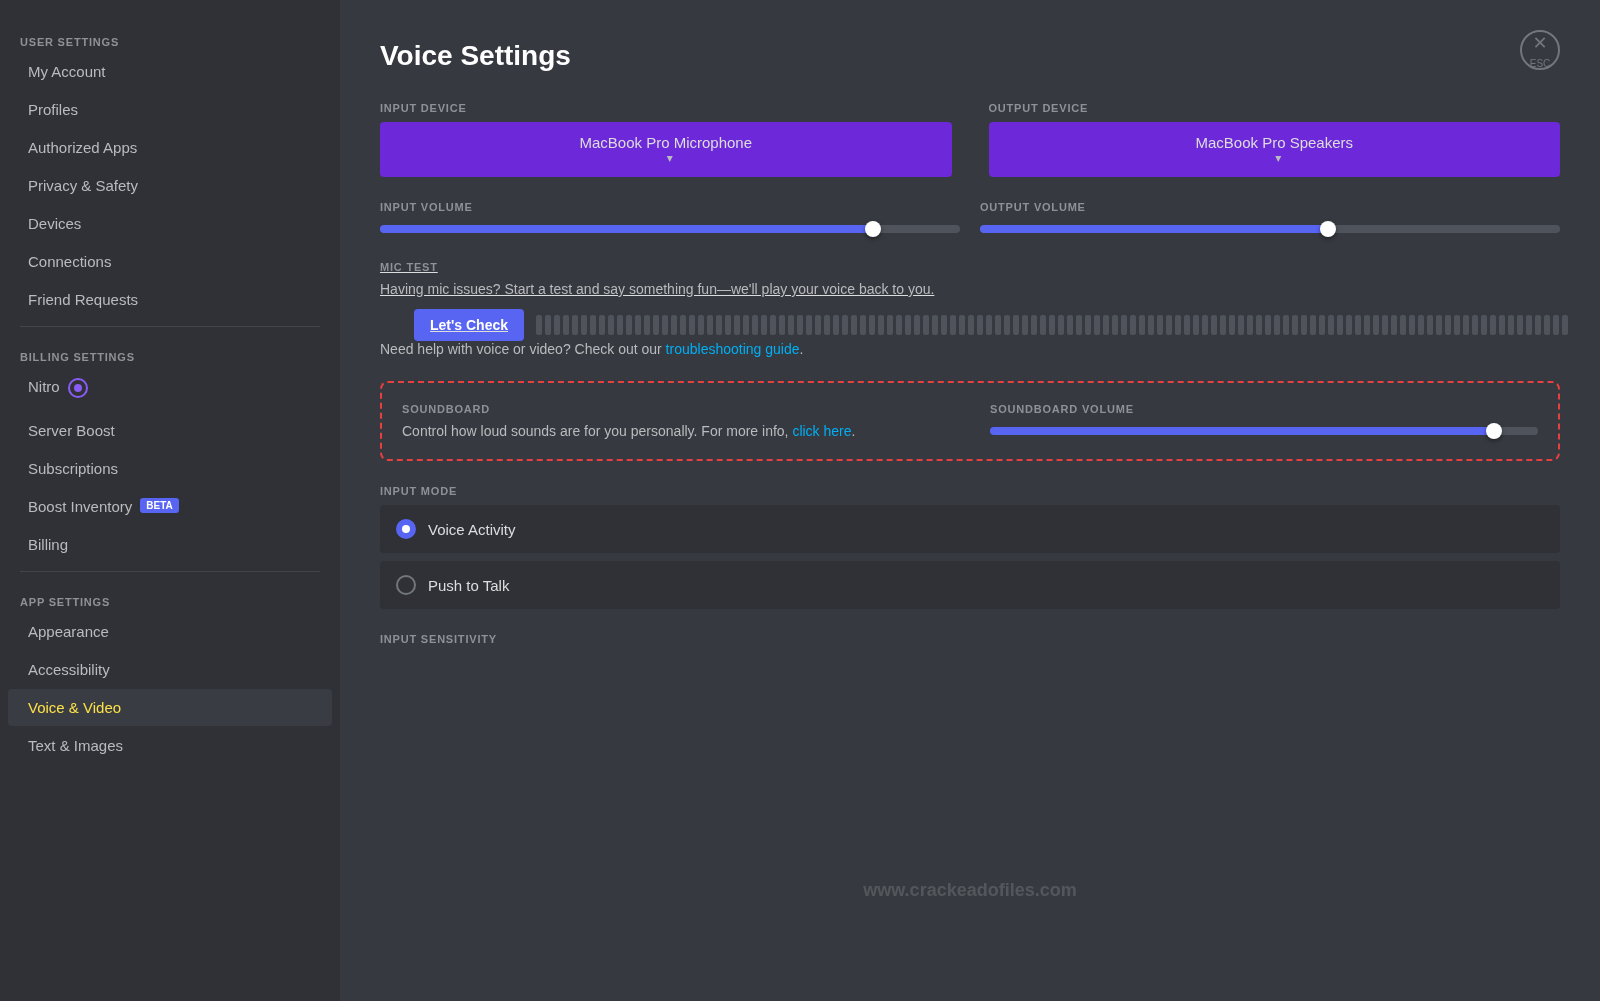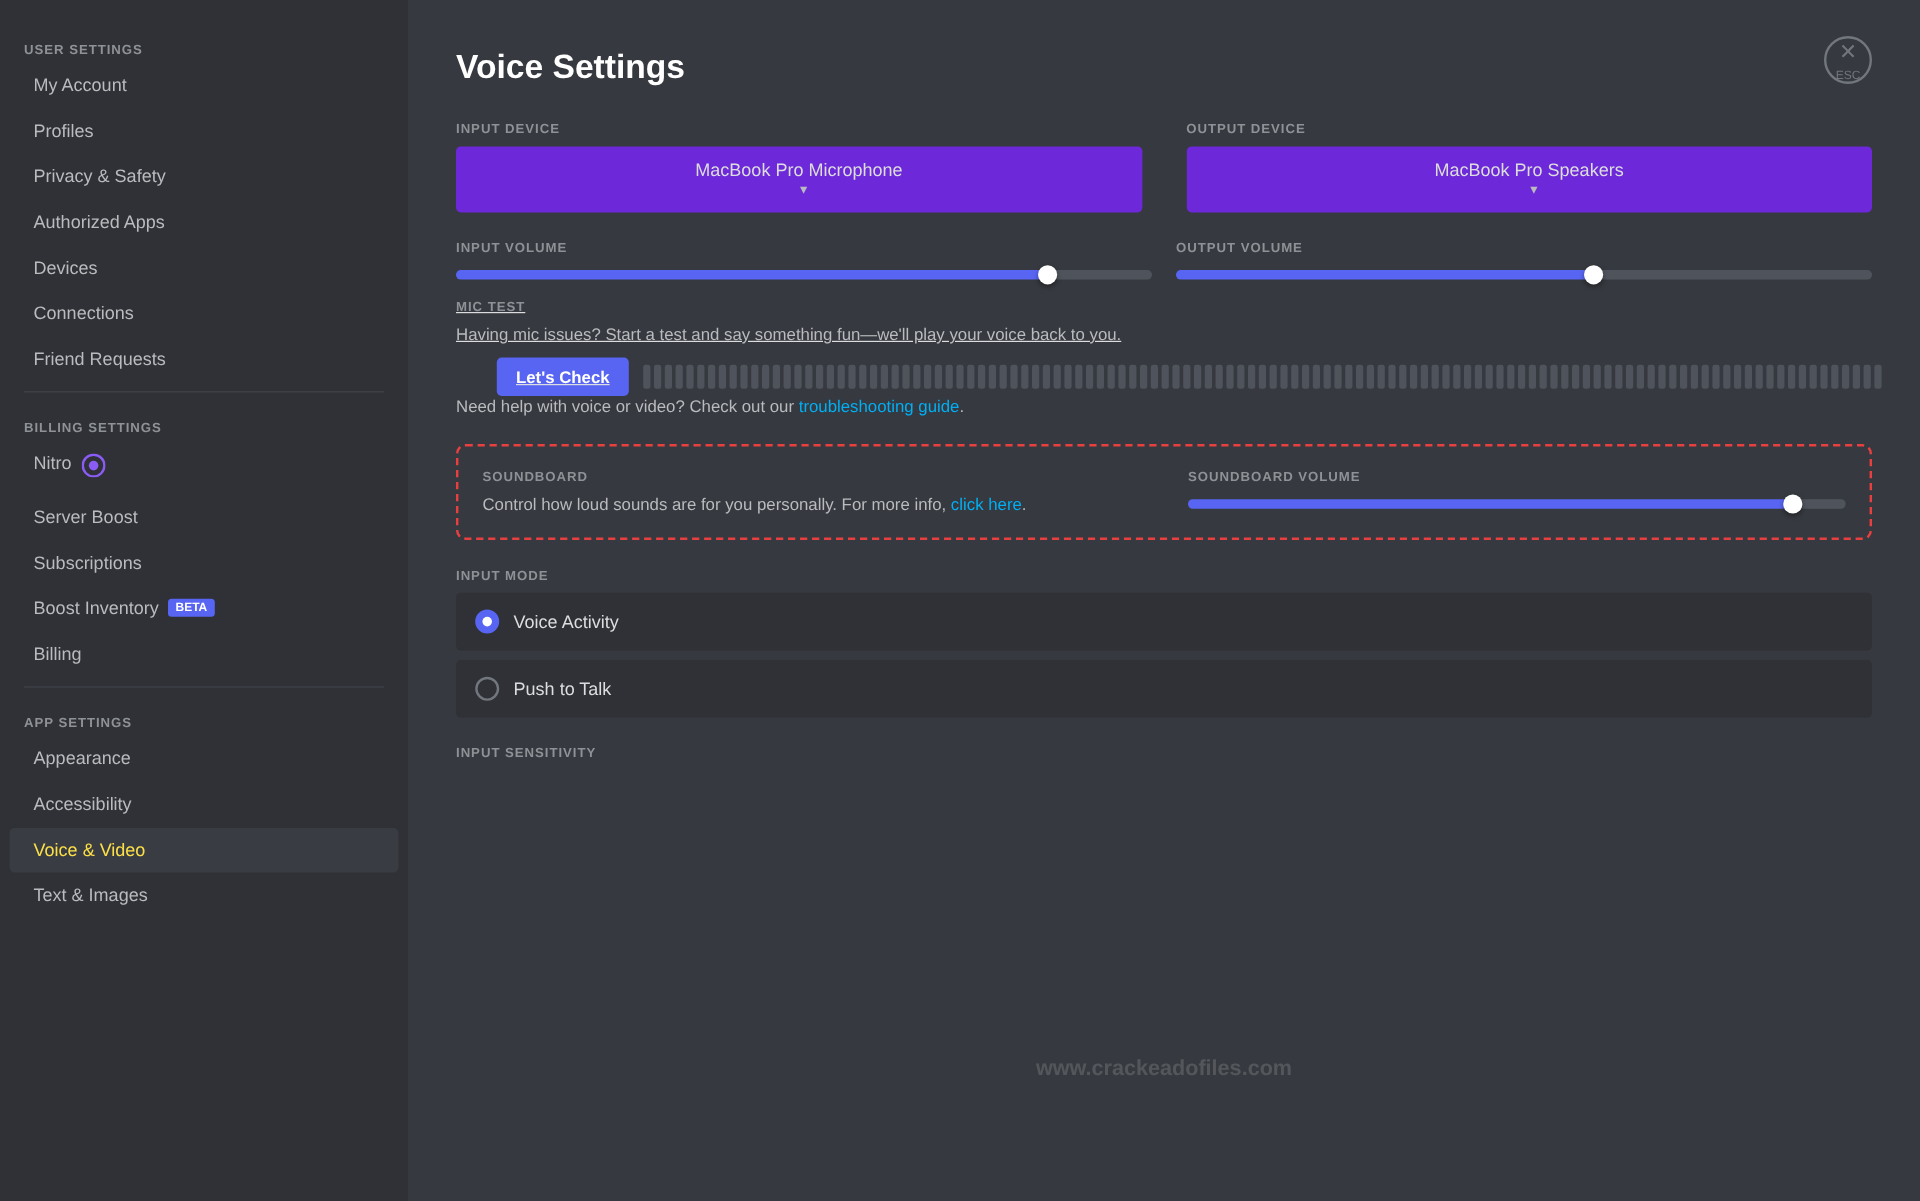--- a/index.html
+++ b/index.html
@@ -121,21 +121,21 @@
     .select-wrapper .chevron {
       color: #b9bbbe;
       font-size: 12px;
       margin-left: 8px;
     }
 
     
     .volume-row {
       display: flex;
       gap: 20px;
-      margin-bottom: 17px;
+      margin-bottom: 28px;
     }
 
     .volume-col {
       flex: 1;
     }
 
     .slider-track {
       width: 100%;
       height: 8px;
       border-radius: 4px;
@@ -354,24 +354,24 @@
 <div class="sidebar">
   <div class="sidebar-section-label">USER SETTINGS</div>
 
   <div class="sidebar-item">
     <span>My Account</span>
   </div>
   <div class="sidebar-item">
     <span>Profiles</span>
   </div>
   <div class="sidebar-item">
+    <span>Authorized Apps</span>
+  </div>
+  <div class="sidebar-item">
     <span>Privacy &amp; Safety</span>
-  </div>
-  <div class="sidebar-item">
-    <span>Authorized Apps</span>
   </div>
   <div class="sidebar-item">
     <span>Devices</span>
   </div>
   <div class="sidebar-item">
     <span>Connections</span>
   </div>
   <div class="sidebar-item">
     <span>Friend Requests</span>
   </div>

